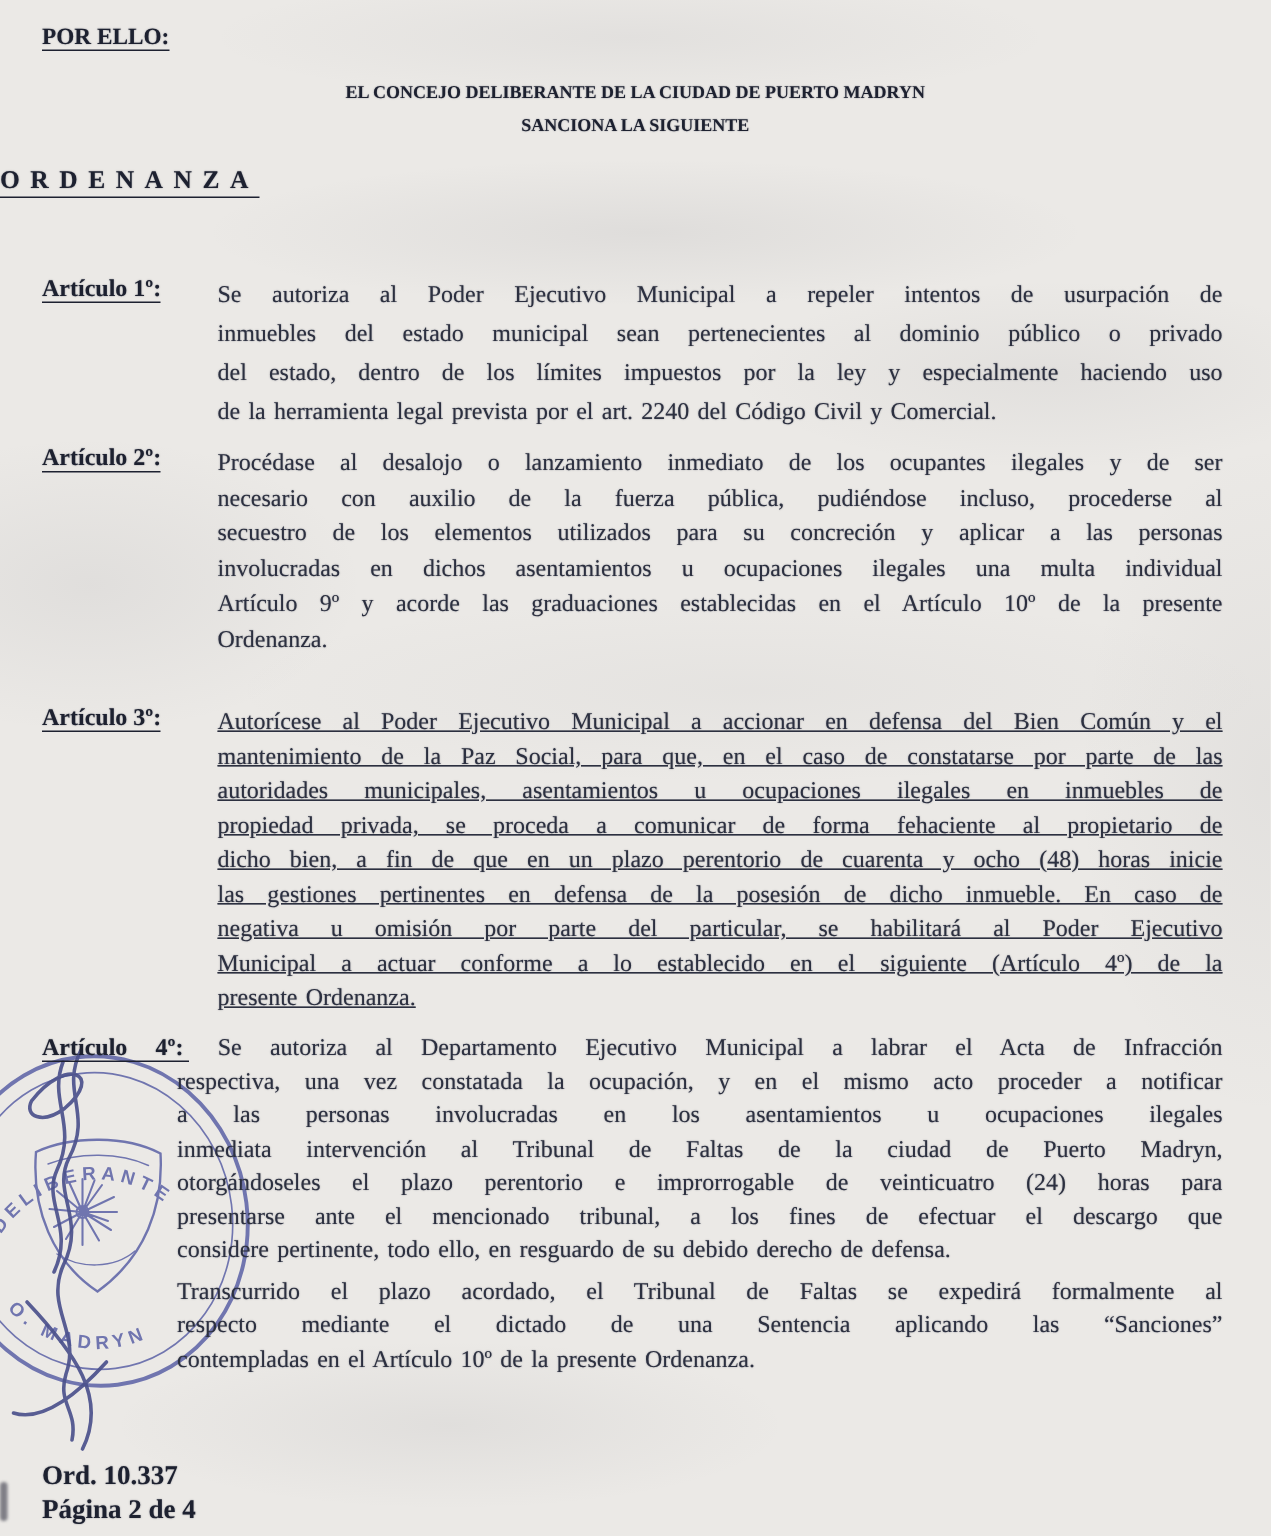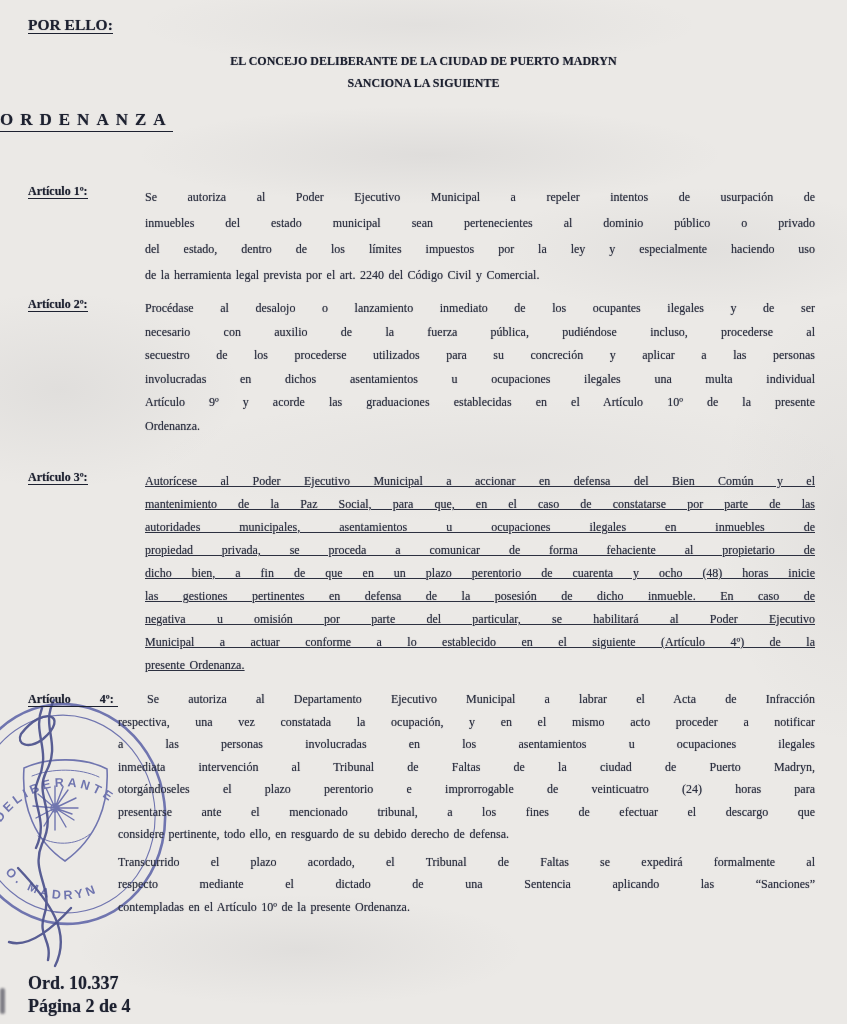--- a/index.html
+++ b/index.html
@@ -26,21 +26,21 @@
   }
   .txt{ text-shadow:0 0 1px rgba(38,42,58,.55); }
   .b{ font-weight:bold; color:#1d2130; }
   .u{ text-decoration:none; border-bottom:1.6px solid #1d2130; padding-bottom:0px; }
 
   .por-ello{ position:absolute; left:28px; top:16px; font-size:15.5px; z-index:2;}
   .doc-header{ position:absolute; left:0; right:0; top:50px; text-align:center; font-size:12px; line-height:22px; z-index:2;}
   .doc-title-wrap{ position:absolute; left:0; right:0; top:110px; text-align:left; z-index:2;}
   .doc-title{ display:inline-block; font-size:17px; letter-spacing:7px; margin-right:-7px; border-bottom:1.7px solid #1d2130; padding-bottom:1px;}
 
-  .article{ position:absolute; left:28px; right:32px; display:flex; font-size:12px; z-index:2;}
+  .article{ position:absolute; left:28px; right:32px; display:flex; font-size:16px; z-index:2;}
   .article-inline{ display:block; }
   .alabel{ width:117px; flex:none; font-weight:bold; color:#1d2130; }
   .abody{ flex:1; }
   .ln{ word-spacing:1.5px; }
   .jl{ text-align:justify; text-align-last:justify; }
   .ll{ text-align:justify; text-align-last:left; }
   .art-0 .ln{ line-height:26px; }
   .art-1 .ln{ line-height:23.5px; }
   .art-2 .ln{ line-height:23px;text-decoration:underline; }
   .art-3 .ln{ line-height:22.5px; }
@@ -79,21 +79,21 @@
         <div class="ln jl">inmuebles del estado municipal sean pertenecientes al dominio público o privado</div>
         <div class="ln jl">del estado, dentro de los límites impuestos por la ley y especialmente haciendo uso</div>
         <div class="ln ll">de la herramienta legal prevista por el art. 2240 del Código Civil y Comercial.</div>
       </div>
     </div>
     <div class="article txt art-1" style="top: 297px;">
       <div class="alabel"><span class="u">Artículo 2º:</span></div>
       <div class="abody">
         <div class="ln jl">Procédase al desalojo o lanzamiento inmediato de los ocupantes ilegales y de ser</div>
         <div class="ln jl">necesario con auxilio de la fuerza pública, pudiéndose incluso, procederse al</div>
-        <div class="ln jl">secuestro de los procederse utilizados para su concreción y aplicar a las personas</div>
+        <div class="ln jl">secuestro de los elementos utilizados para su concreción y aplicar a las personas</div>
         <div class="ln jl">involucradas en dichos asentamientos u ocupaciones ilegales una multa individual</div>
         <div class="ln jl">Artículo 9º y acorde las graduaciones establecidas en el Artículo 10º de la presente</div>
         <div class="ln ll">Ordenanza.</div>
       </div>
     </div>
     <div class="article txt art-2" style="top: 470px;">
       <div class="alabel"><span class="u">Artículo 3º:</span></div>
       <div class="abody">
         <div class="ln jl">Autorícese al Poder Ejecutivo Municipal a accionar en defensa del Bien Común y el</div>
         <div class="ln jl">mantenimiento de la Paz Social, para que, en el caso de constatarse por parte de las</div>

